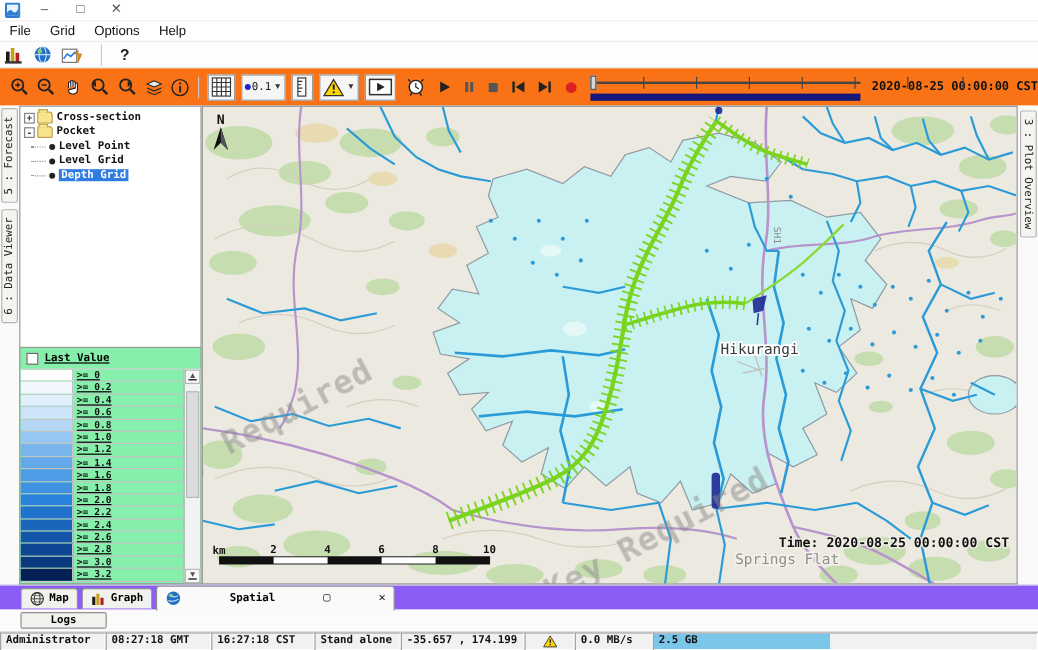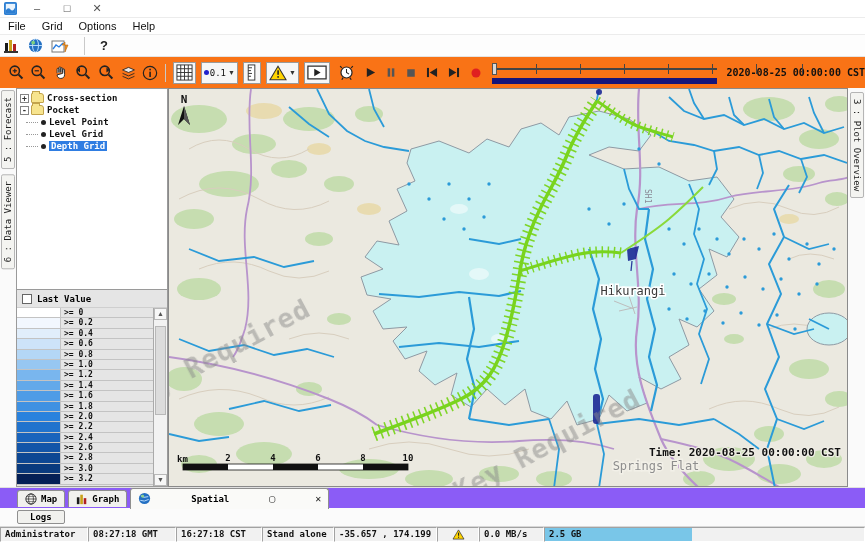--- a/index.html
+++ b/index.html
@@ -63,22 +63,22 @@
   .expander { width:9px; height:9px; border:1px solid #848484; background:#fff; font-size:8px;
     line-height:7px; text-align:center; margin:0 2px 0 3px; color:#333; }
   .folder { width:13px; height:10px; background:#f7e48e; border:1px solid #c2a34c;
     border-radius:1px 3px 1px 1px; margin-right:3px; position:relative; }
   .folder:before { content:""; position:absolute; top:-3px; left:0; width:6px; height:2px;
     background:#f7e48e; border:1px solid #c2a34c; border-bottom:none; }
   .connector { width:12px; height:1px; border-top:1px dotted #999; margin-left:9px; }
   .bullet { width:5px; height:5px; border-radius:50%; background:#222; margin:0 3px; }
   .sel { background:#2f7de2; color:#fff; padding:0 2px; }
 
-  .legend-panel { flex:1; border:1px solid #9a9a9a; border-top:none; background:#e5e5e5;
-    display:flex; flex-direction:column; }
+  .legend-panel { flex:1; border:1px solid #9a9a9a; border-top:none; background:#86efac;
+    display:flex; flex-direction:column;text-decoration:underline; }
   .lv-row { height:18px; display:flex; align-items:center; padding-left:5px;
     border-bottom:1px solid #cfcfcf; }
   .checkbox { width:10px; height:10px; border:1px solid #666; background:#fff; margin-right:5px; }
   .lv-label { font-size:9px; font-weight:bold; font-family:"DejaVu Sans Mono",monospace; }
   .legend-body { flex:1; display:flex; overflow:hidden; }
   .legend-rows { flex:1; border-right:1px solid #aaa; overflow:hidden; }
   .lrow { display:flex; height:10.4px; border-bottom:1px solid #c3c3c3; }
   .lswatch { width:44px; border-right:1px solid #c3c3c3; }
   .llabel { flex:1; font-size:8px; font-weight:bold; font-family:"DejaVu Sans Mono",monospace;
     padding:0 0 0 3px; line-height:10px; color:#111; }
@@ -96,21 +96,21 @@
   .tabs-bottom { height:21px; display:flex; align-items:center; background:#8b5cf6;
     padding-left:17px; gap:3px; border-top:1px solid #e0e0e0; }
   .btab { display:flex; align-items:center; gap:4px; border:1px solid #8f8f8f;
     border-bottom:none; border-radius:3px 3px 0 0; background:#f1f1ee; height:17px;
     padding:0 7px; font-size:9px; font-weight:bold; font-family:"DejaVu Sans Mono",monospace; }
   .btab.active { height:21px; background:#fafaf8;gap:40px; }
   .tab-glyph { font-size:10px; line-height:10px; color:#222; }
   .logsrow { height:19px; background:#fbfbfb; display:flex; align-items:center;
     padding-left:17px; border-bottom:1px solid #d8d8d8; }
   .logs-btn { border:1px solid #8f8f8f; border-radius:2px; background:#f1f1ee; font-size:9px;
-    font-weight:bold; font-family:"DejaVu Sans Mono",monospace; padding:1px 12px; }
+    font-weight:bold; font-family:"DejaVu Sans Mono",monospace; padding:1px 24px; }
 
   
   .statusbar { height:15px; display:flex; background:#f1f1f1; }
   .sb-cell { font-size:9px; font-family:"DejaVu Sans Mono",monospace; font-weight:bold;
     color:#111; border:1px solid; border-color:#a2a2a2 #fff #fff #a2a2a2;
     padding:1px 4px 0 4px; white-space:nowrap; overflow:hidden; }
   .mem-cell { background:linear-gradient(to right,#79c6e8 0 46%,#f1f1f1 46%); }
 
   svg text { font-family:"DejaVu Sans Mono",monospace; }
 </style>

